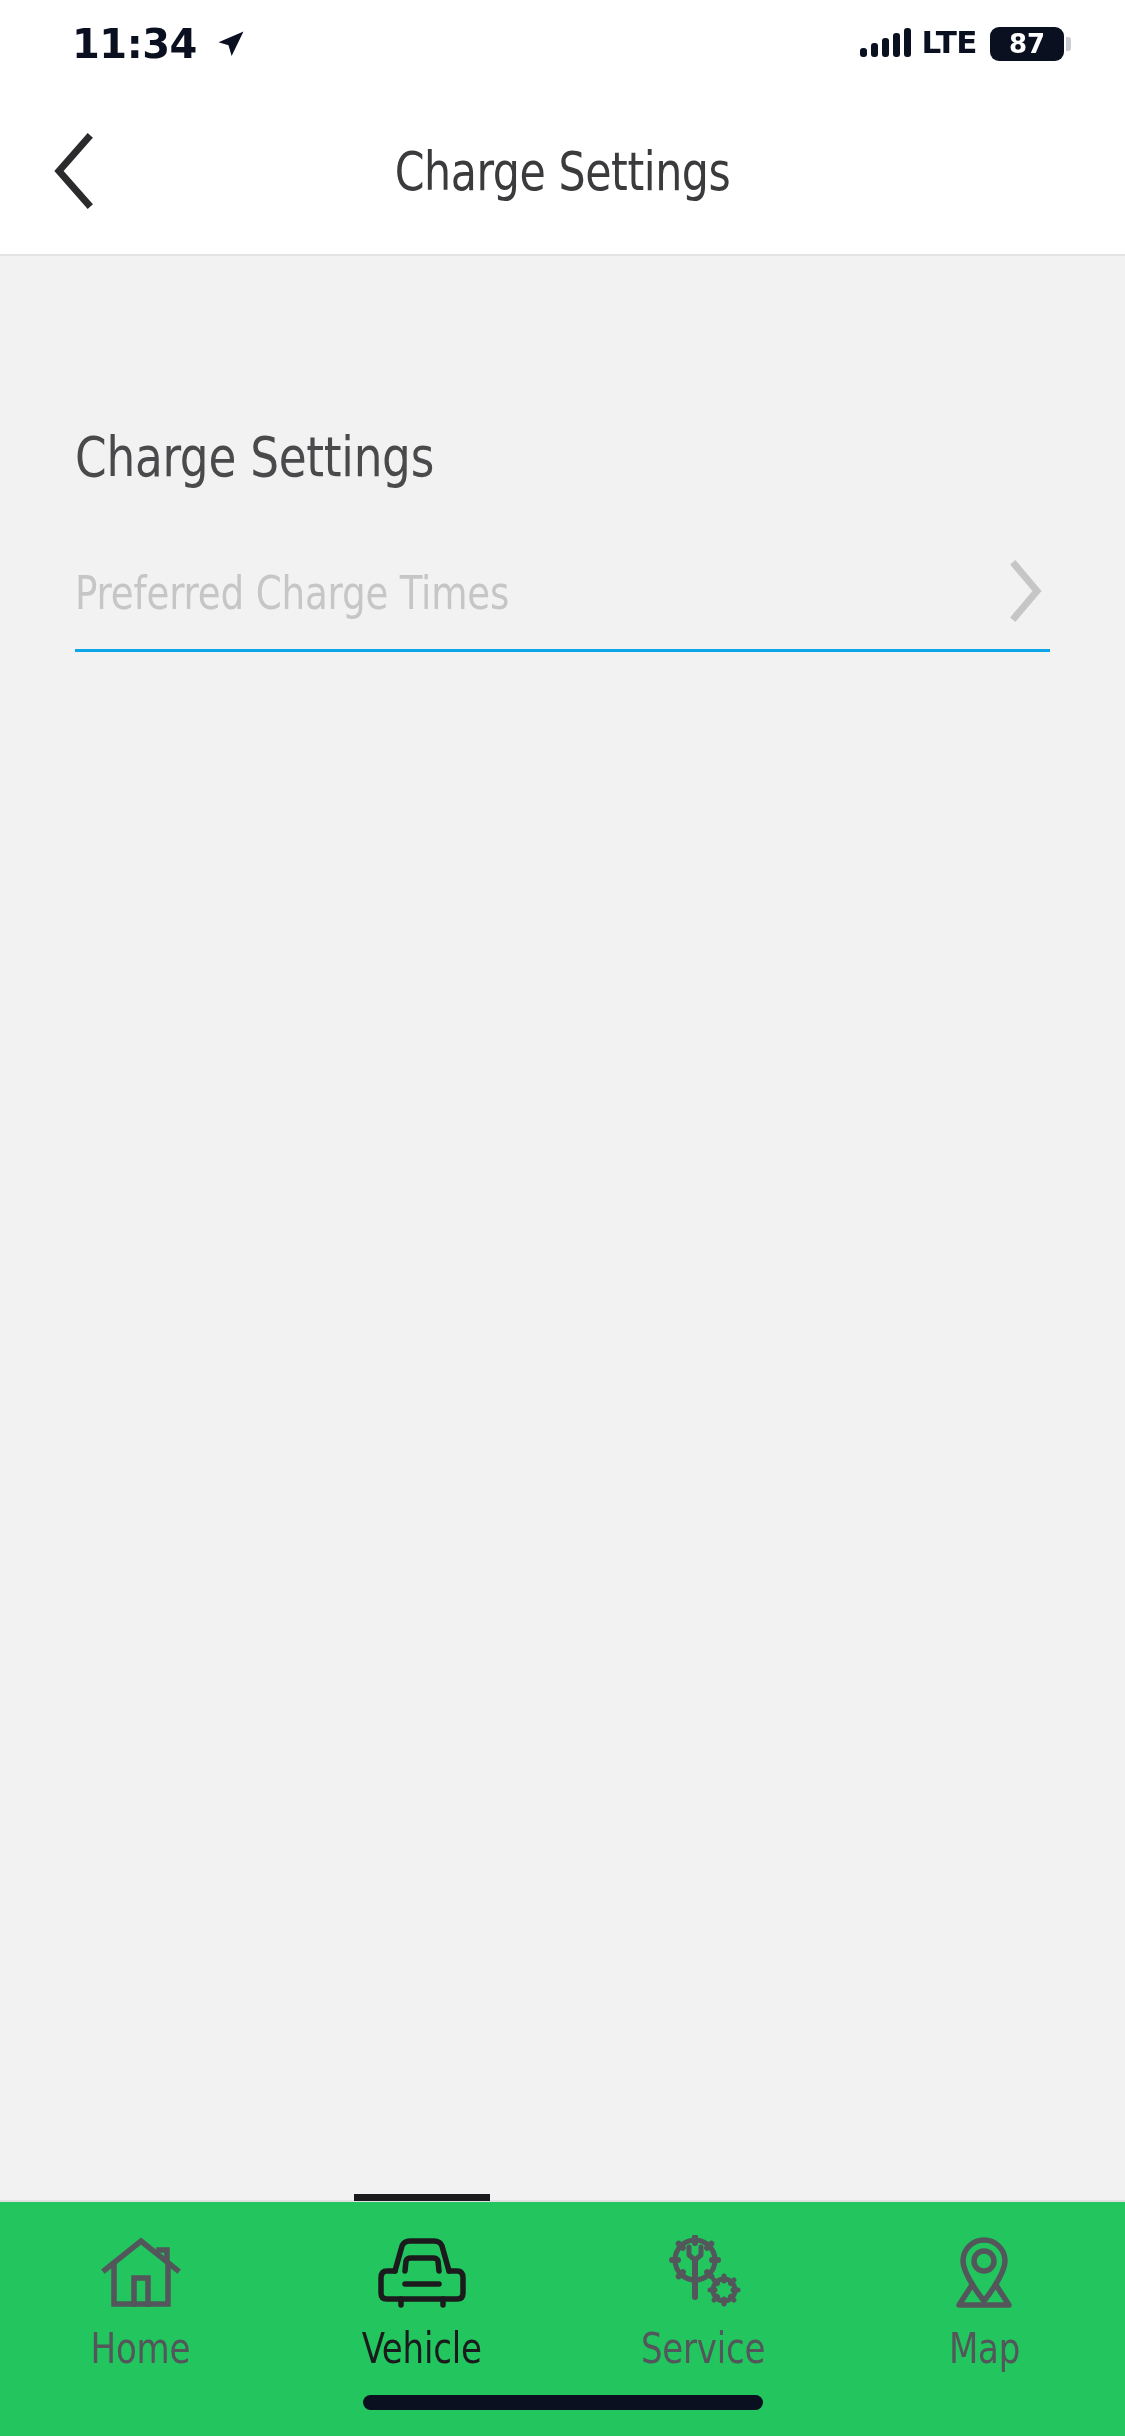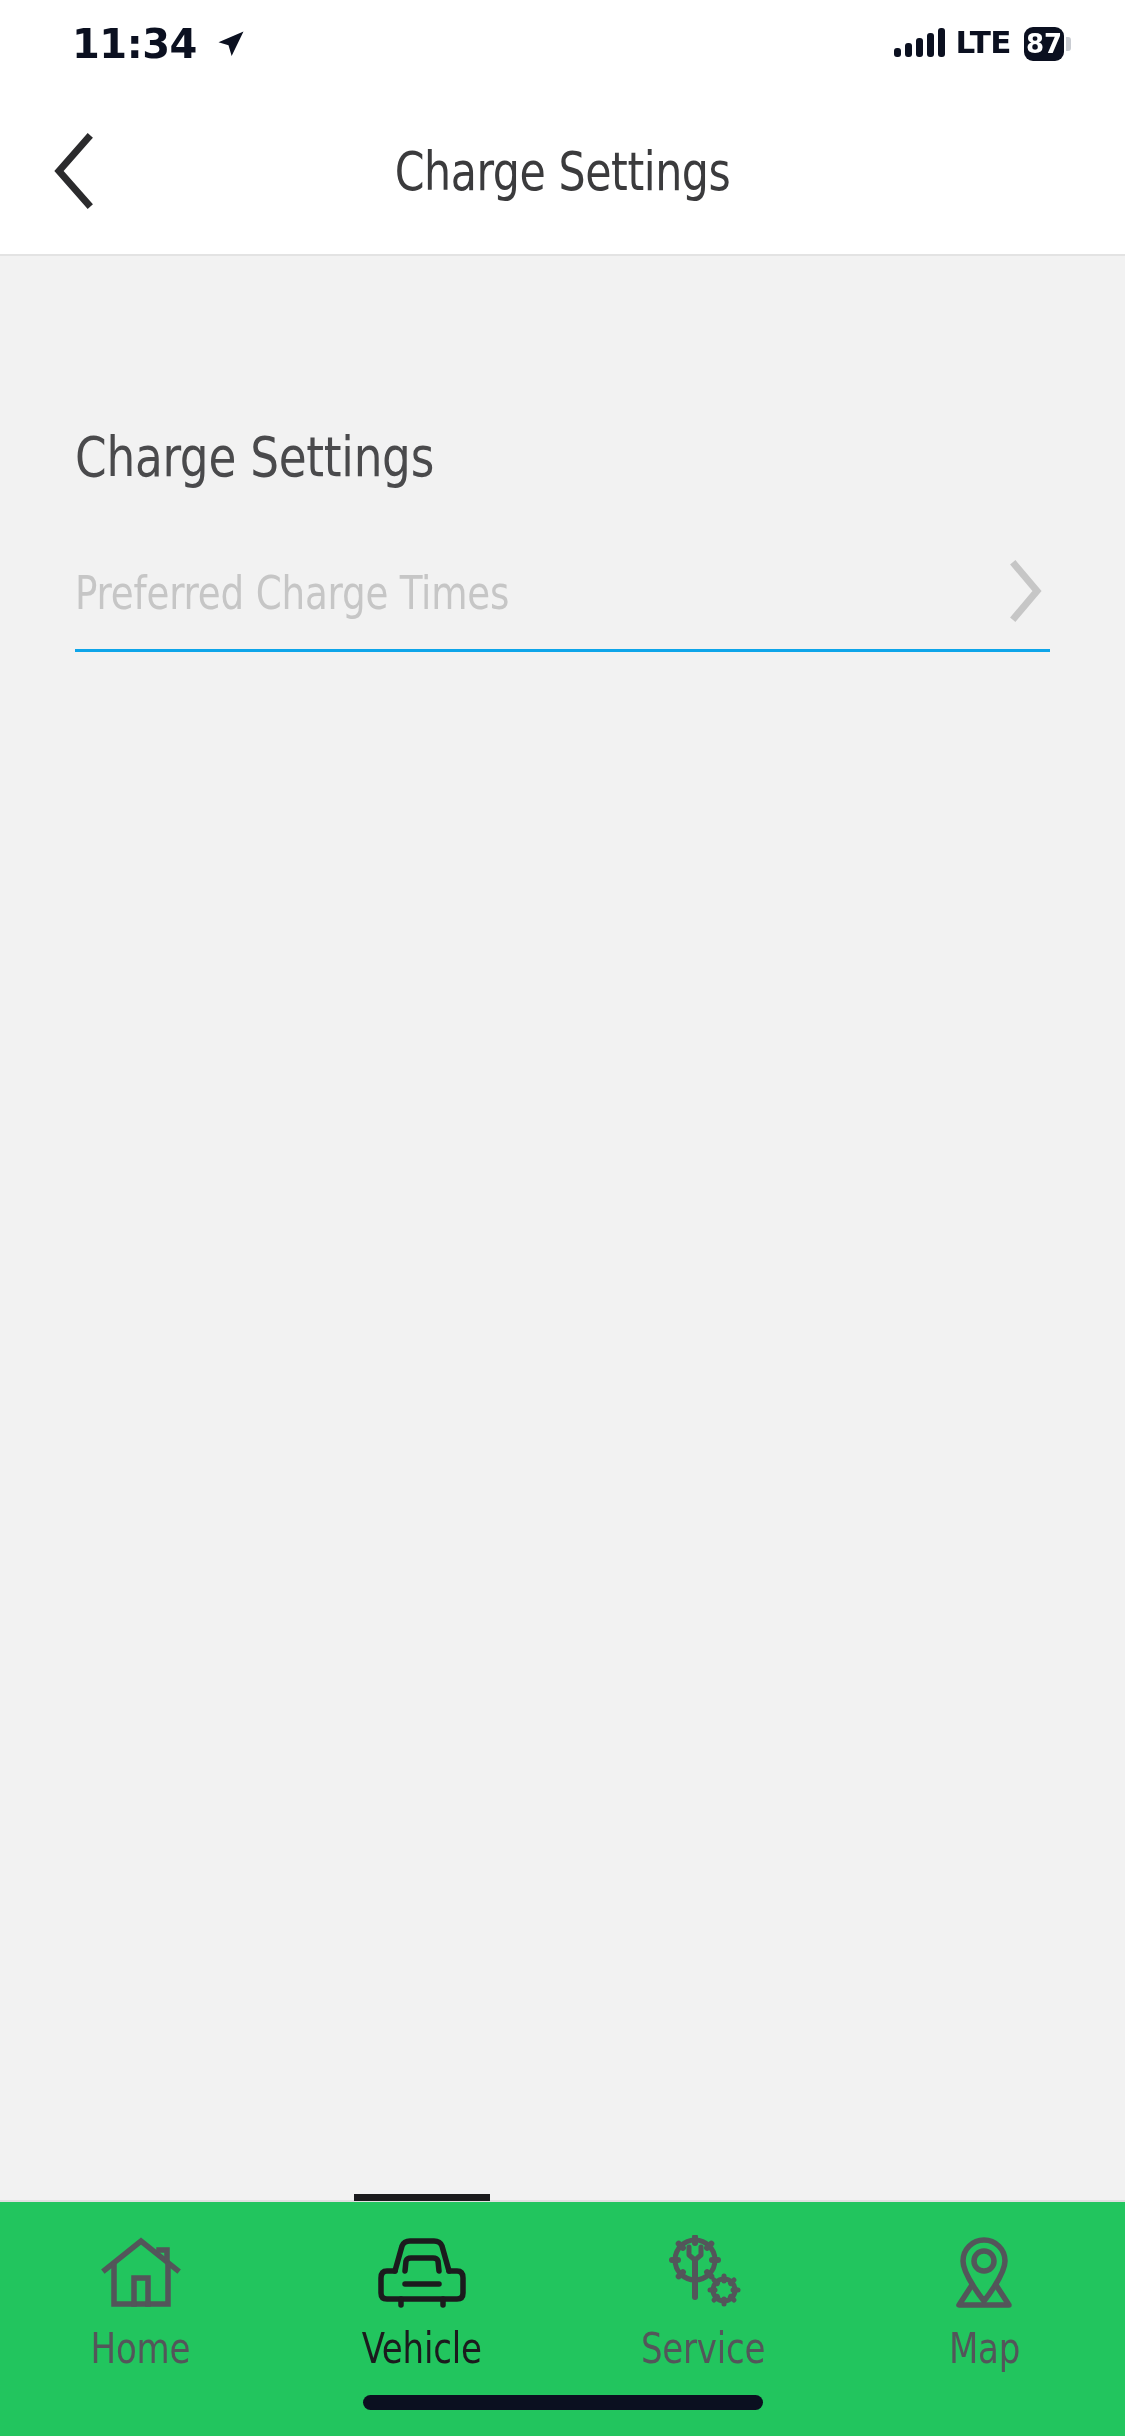--- a/index.html
+++ b/index.html
@@ -82,21 +82,21 @@
     color: #0b1020;
     letter-spacing: -0.5px;
     line-height: 1;
   }
   .battery {
     display: flex;
     align-items: center;
     margin-left: 2px;
   }
   .battery-body {
-    width: 40px;
+    width: 74px;
     height: 34px;
     background: #0b1020;
     border-radius: 9px;
     display: flex;
     align-items: center;
     justify-content: center;
   }
   .battery-pct {
     font-family: "DejaVu Sans", sans-serif;
     font-size: 26px;

